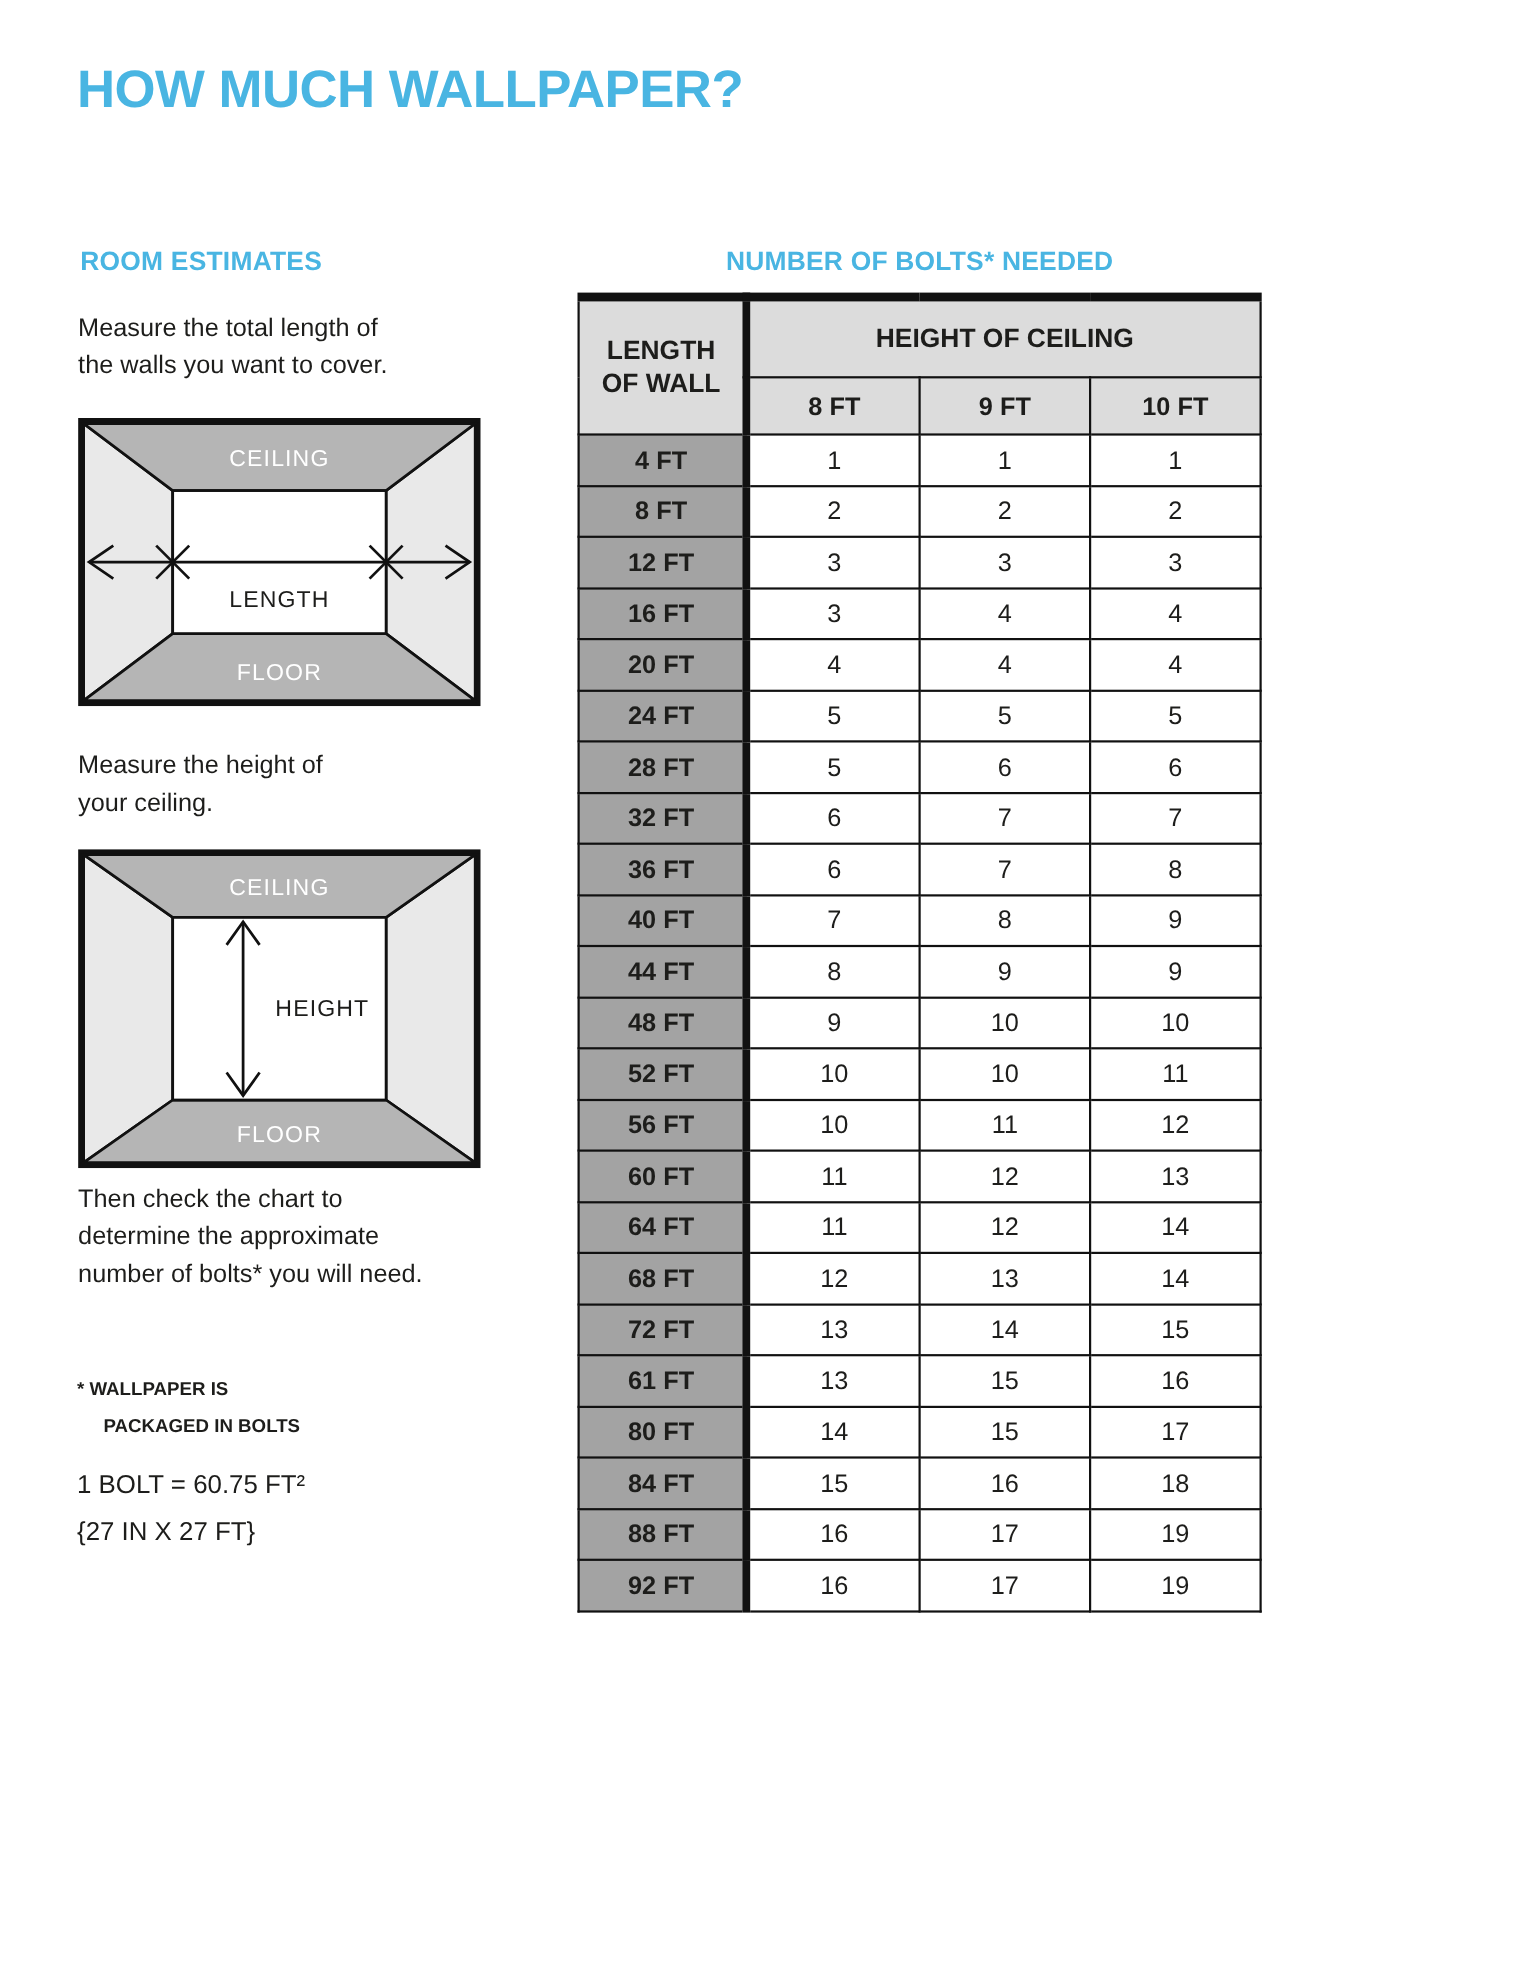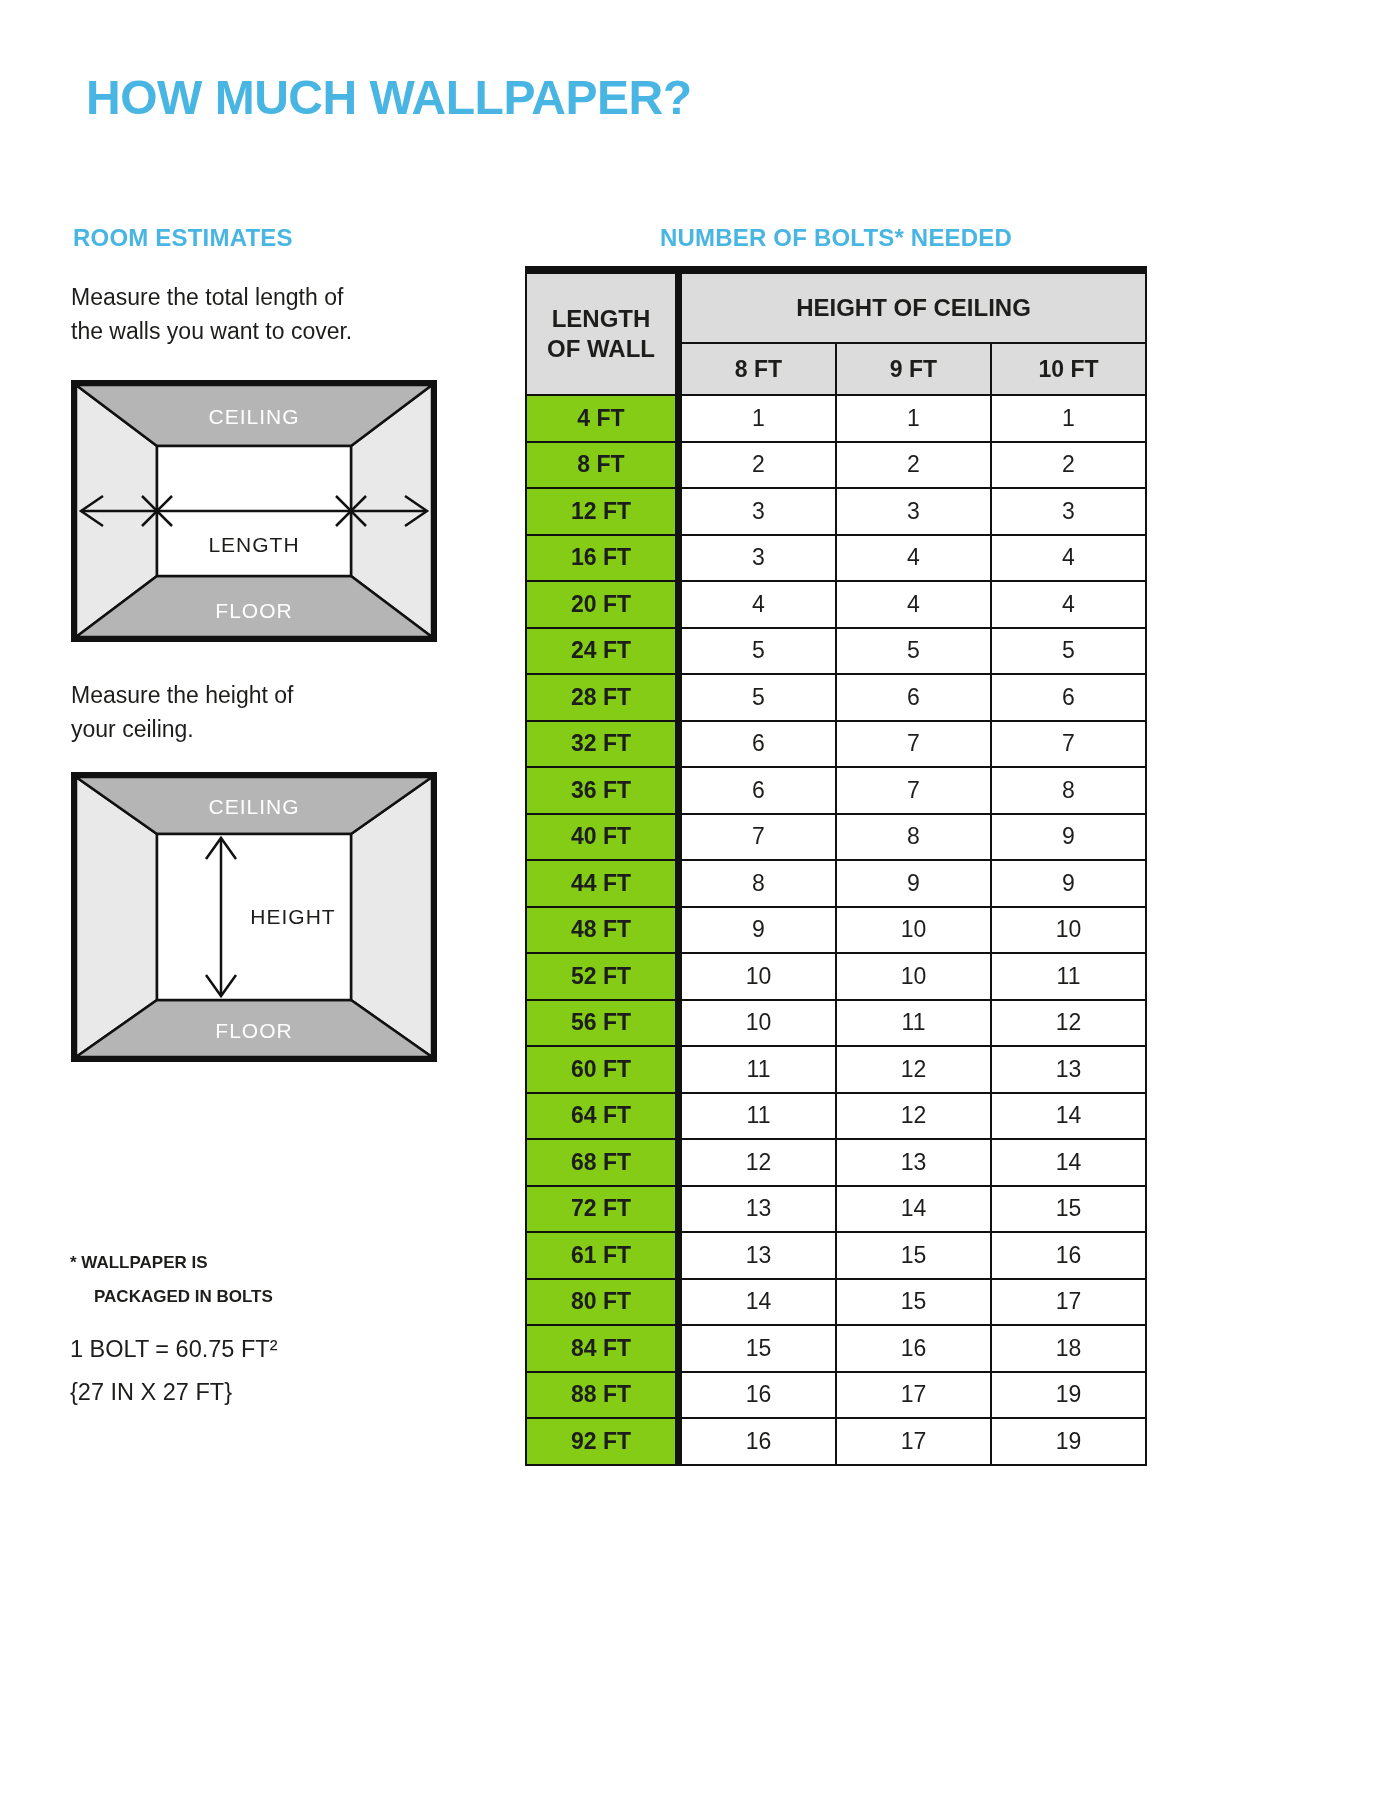--- a/index.html
+++ b/index.html
@@ -5,21 +5,21 @@
   html,body{margin:0;padding:0;background:#ffffff;}
   .page{
     position:relative;
     width:1391px;height:1800px;
     background:#ffffff;
     font-family:"Liberation Sans", sans-serif;
     color:#1d1d1b;
     overflow:hidden;
   }
   .page-title{
-    position:absolute;left:70px;top:54px;margin:16px;
+    position:absolute;left:70px;top:54px;margin:0;
     font-size:48px;font-weight:bold;letter-spacing:-0.5px;
     color:#49b5e2;
     text-align:center;
   }
   .section-heading{
     margin:2px;font-size:24px;font-weight:bold;color:#49b5e2;letter-spacing:0.2px;
   }
   .left-heading{position:absolute;left:71px;top:222px;}
   .right-heading{position:absolute;left:525px;top:222px;width:618px;text-align:center;}
   .step{position:absolute;left:71px;margin:0;font-size:23px;line-height:34px;}
@@ -49,21 +49,21 @@
     text-align:center;vertical-align:middle;
     padding:0;
   }
   .bolts-table{border:2.5px solid #111;border-top:8px solid #111;}
   .bolts-table thead th{background:#dcdcdc;font-size:24px;font-weight:bold;}
   .bolts-table .corner{width:148px;border-right:7px solid #111;line-height:30px;}
   .bolts-table .corner .line{display:block;}
   .bolts-table .span-header{height:68px;}
   .bolts-table .colh{height:50px;width:153px;font-size:23px;}
   .bolts-table tbody th{
-    background:#84cc16;border-right:7px solid #111;
+    background:#a3a3a3;border-right:7px solid #111;
     font-size:23px;font-weight:bold;height:44.5px;
   }
   .bolts-table tbody td{
     background:#ffffff;font-size:23px;font-weight:normal;height:44.5px;
   }
 </style>
 </head>
 <body>
 
 <div class="page">
@@ -113,20 +113,25 @@
     <g stroke="#111" stroke-width="2.5" fill="none">
       <line x1="150" y1="66" x2="150" y2="224"></line>
       <polyline points="135,87 150,66 165,87"></polyline>
       <polyline points="135,203 150,224 165,203"></polyline>
     </g>
     <text class="panel-label" x="183" y="42" text-anchor="middle">CEILING</text>
     <text class="measure-label" x="222" y="152" text-anchor="middle">HEIGHT</text>
     <text class="panel-label" x="183" y="266" text-anchor="middle">FLOOR</text>
   </svg>
 
+  <p class="step" id="step3">
+    <span class="line">Then check the chart to</span>
+    <span class="line">determine the approximate</span>
+    <span class="line">number of bolts* you will need.</span>
+  </p>
 
   <p class="footnote">
     <span class="line">* WALLPAPER IS</span>
     <span class="line line2">PACKAGED IN BOLTS</span>
   </p>
 
   <p class="bolt-info">
     <span class="line">1 BOLT = 60.75 FT²</span>
     <span class="line">{27 IN X 27 FT}</span>
   </p>

